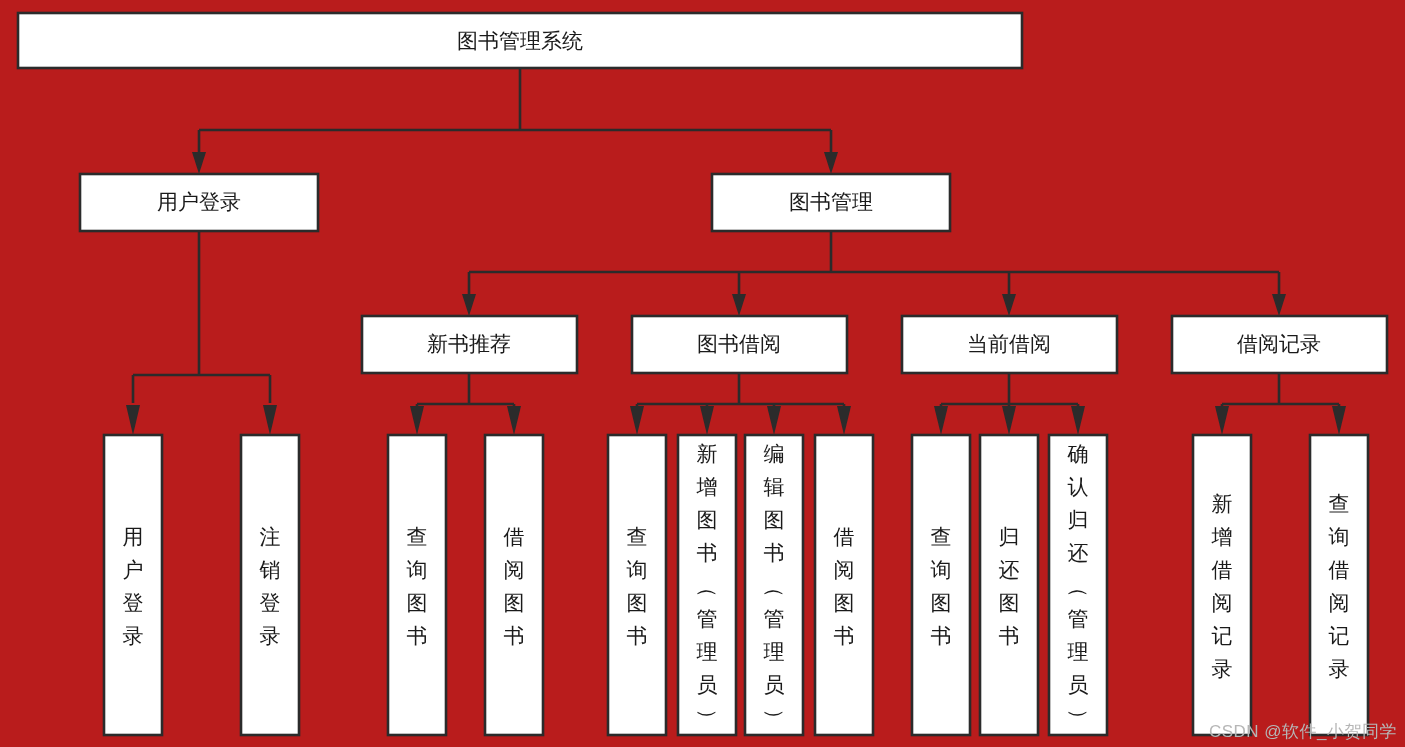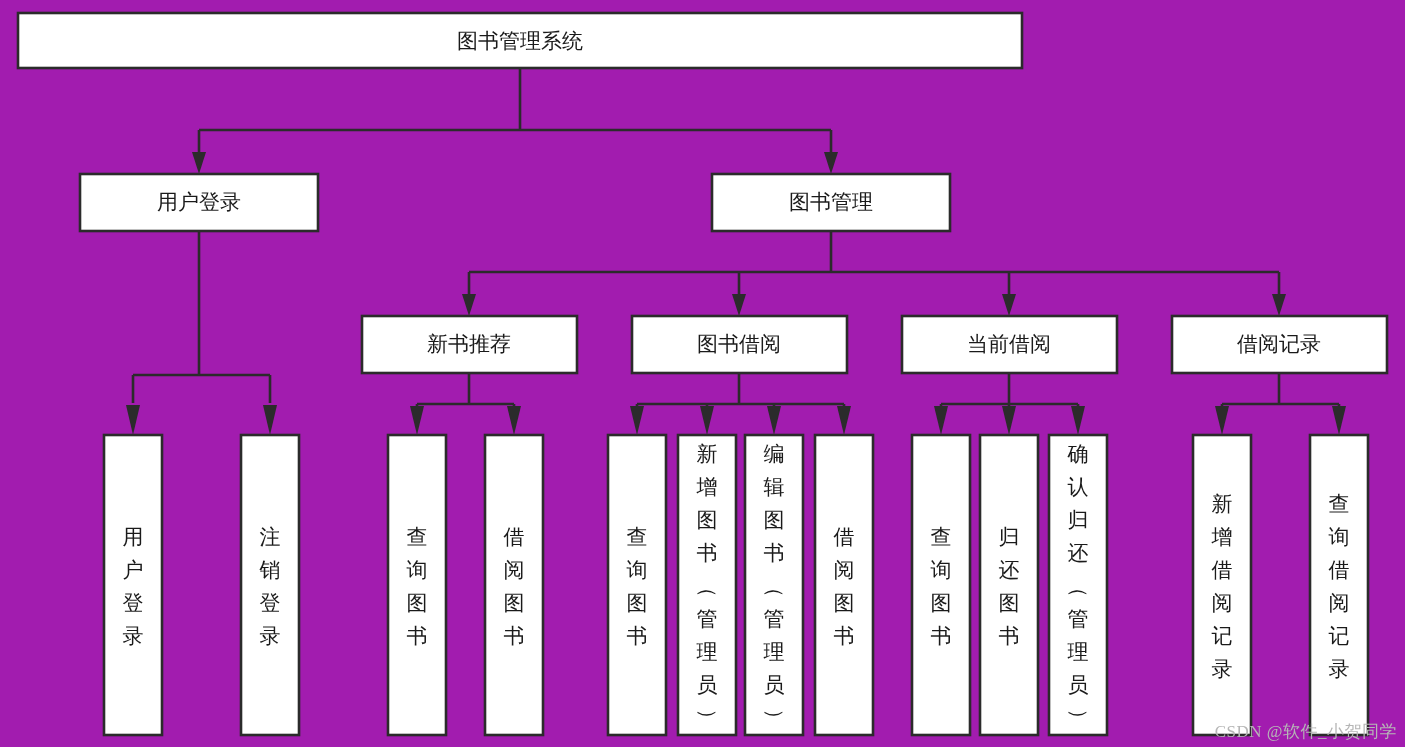--- a/index.html
+++ b/index.html
@@ -1,24 +1,24 @@
 <!DOCTYPE html>
 <html><head>
 <meta charset="utf-8">
 <style>
   html,body{margin:0;padding:0;background:#ffffff;}
   body{font-family:"Liberation Sans","DejaVu Sans",sans-serif;}
-  #stage{position:relative;width:1405px;height:747px;background:#a21caf;overflow:hidden;}
+  #stage{position:relative;width:1405px;height:747px;background:#b91c1c;overflow:hidden;}
   svg#diagram{position:absolute;left:0;top:0;width:1405px;height:747px;display:block;}
   .node-box{fill:#ffffff;stroke:#2b2b2b;stroke-width:2.6;}
   .node-label{fill:#1a1a1a;font-family:"Liberation Sans","DejaVu Sans",sans-serif;font-size:21px;text-anchor:middle;dominant-baseline:middle;}
   .node-label-v{fill:#1a1a1a;font-family:"Liberation Sans","DejaVu Sans",sans-serif;font-size:21px;text-anchor:middle;}
   .conn{stroke:#2b2b2b;stroke-width:2.6;fill:none;}
   .arrow-head{fill:#2b2b2b;}
-  .watermark{position:absolute;right:8px;bottom:4px;font-family:Liberation Serif, serif;
+  .watermark{position:absolute;right:8px;bottom:4px;font-family:Liberation Sans, sans-serif;
              font-size:17px;color:#b6b6b6;white-space:nowrap;letter-spacing:0.5px;margin-top:7px;}
 </style>
 </head>
 <body>
 
 <div id="stage">
 
   <svg id="diagram" viewBox="0 0 1405 747">
 
     <g>

